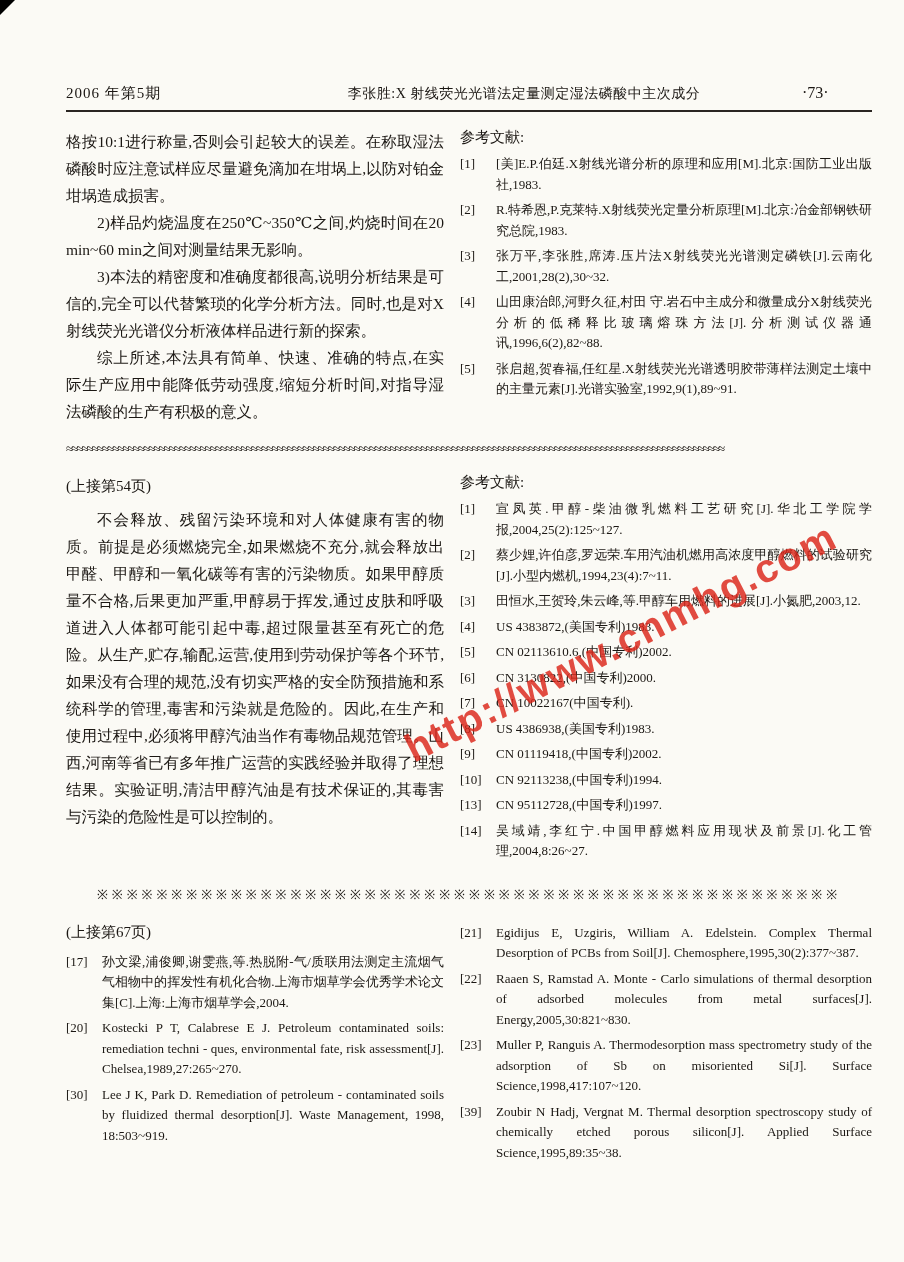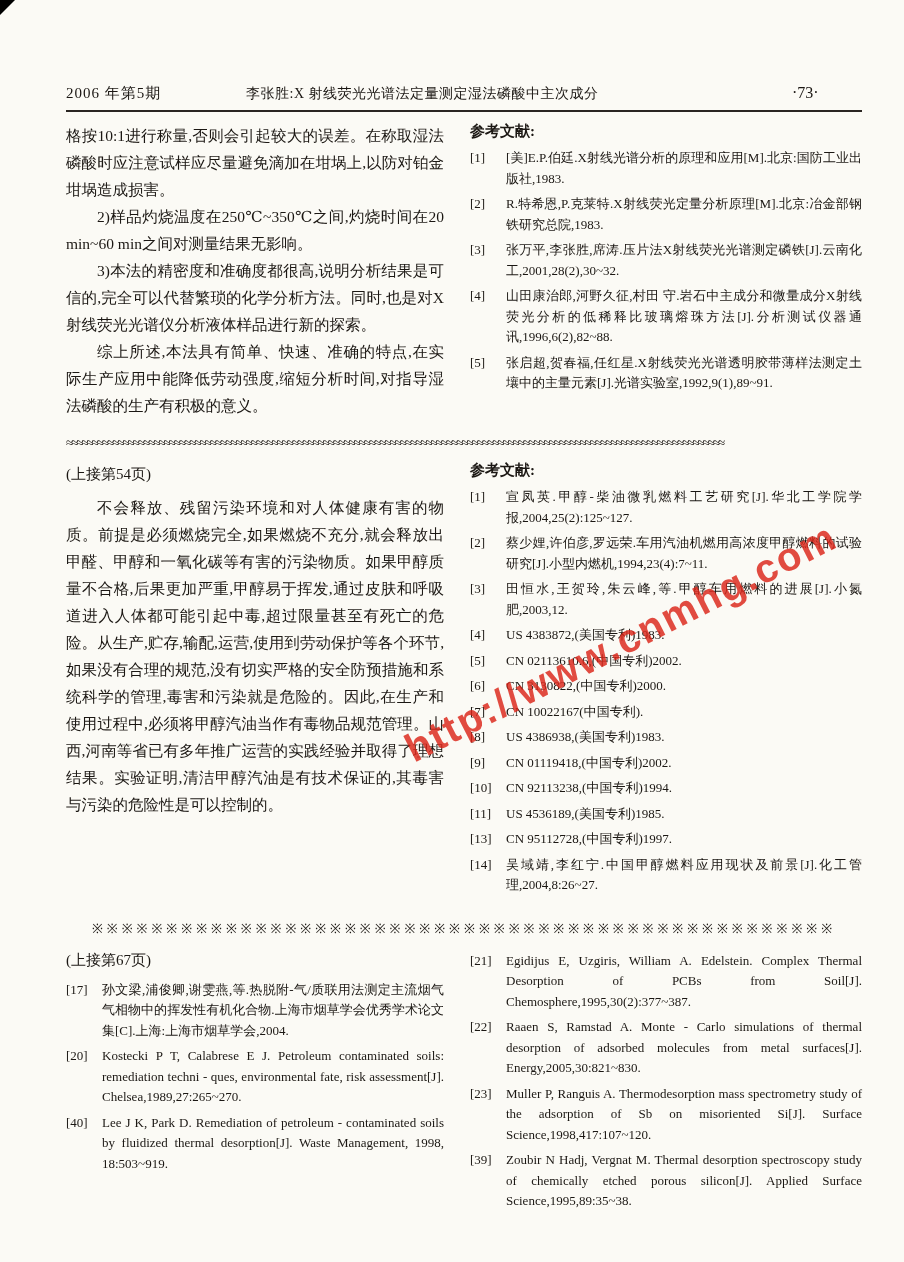--- a/index.html
+++ b/index.html
@@ -5,36 +5,36 @@
   html,body{margin:0;padding:0;background:#777;}
   .page{
     position:relative;
     width:904px;height:1262px;
     margin:0 auto;
     background:#fbfaf5;
     overflow:hidden;
     font-family:"Liberation Serif","DejaVu Serif",serif;
     color:#1b1713;
   }
-  .content{padding:84px 42px 0 66px;}
+  .content{padding:84px 32px 0 66px;}
   .header{display:flex;align-items:baseline;font-size:15px;}
   .header .issue{width:180px;letter-spacing:1px;}
-  .header .running{flex:1;text-align:left;font-size:14px;letter-spacing:.5px;}
+  .header .running{flex:1;text-align:center;font-size:14px;letter-spacing:.5px;}
   .header .pageno{width:70px;font-size:16px;}
   .rule{border-top:2px solid #2a2522;margin-top:7px;}
-  .cols{display:flex;gap:26px;margin-top:10px;}
+  .cols{display:flex;gap:16px;margin-top:16px;}
   .col-l{width:378px;}
   .col-r{flex:1;min-width:0;}
   .body-text p{
     margin:0;
     font-size:15.5px;line-height:27px;
     text-align:justify;text-indent:2em;
   }
   .body-text p.cont{text-indent:0;}
-  .refs-heading{font-weight:bold;font-size:15px;margin:0 0 7px 0;}
+  .refs-heading{font-weight:normal;font-size:15px;margin:0 0 7px 0;}
   .ref{display:flex;font-size:13px;line-height:20.5px;margin-bottom:5px;text-align:justify;}
   .ref-label{width:36px;flex-shrink:0;}
   .ref-text{flex:1;min-width:0;}
   .divider{white-space:nowrap;overflow:hidden;color:#201c18;}
   .divider.wavy{font-size:13px;letter-spacing:-2px;margin:16px 0 4px 0;}
   .divider.stars{font-size:13px;letter-spacing:4px;margin:18px 0 6px 0;text-align:center;}
   .cont-note{font-size:15px;margin:4px 0 10px 0;}
   .watermark{
     position:absolute;left:418px;top:726px;
     transform:rotate(-27deg);transform-origin:left bottom;
@@ -145,24 +145,20 @@
         </div>
         <div class="ref">
           <span class="ref-label">[9]</span>
           <span class="ref-text">CN 01119418,(中国专利)2002.</span>
         </div>
         <div class="ref">
           <span class="ref-label">[10]</span>
           <span class="ref-text">CN 92113238,(中国专利)1994.</span>
         </div>
         <div class="ref">
-          <span class="ref-label">[11]</span>
-          <span class="ref-text">US 4536189,(美国专利)1985.</span>
-        </div>
-        <div class="ref">
           <span class="ref-label">[13]</span>
           <span class="ref-text">CN 95112728,(中国专利)1997.</span>
         </div>
         <div class="ref">
           <span class="ref-label">[14]</span>
           <span class="ref-text">吴域靖,李红宁.中国甲醇燃料应用现状及前景[J].化工管理,2004,8:26~27.</span>
         </div>
       </div>
     </div>
 
@@ -173,21 +169,21 @@
         <div class="cont-note">(上接第67页)</div>
         <div class="ref">
           <span class="ref-label">[17]</span>
           <span class="ref-text">孙文梁,浦俊卿,谢雯燕,等.热脱附-气/质联用法测定主流烟气气相物中的挥发性有机化合物.上海市烟草学会优秀学术论文集[C].上海:上海市烟草学会,2004.</span>
         </div>
         <div class="ref">
           <span class="ref-label">[20]</span>
           <span class="ref-text">Kostecki P T, Calabrese E J. Petroleum contaminated soils: remediation techni - ques, environmental fate, risk assessment[J]. Chelsea,1989,27:265~270.</span>
         </div>
         <div class="ref">
-          <span class="ref-label">[40]</span>
+          <span class="ref-label">[30]</span>
           <span class="ref-text">Lee J K, Park D. Remediation of petroleum - contaminated soils by fluidized thermal desorption[J]. Waste Management, 1998, 18:503~919.</span>
         </div>
       </div>
       <div class="col-r">
         <div class="spacer-sm"></div>
         <div class="ref">
           <span class="ref-label">[21]</span>
           <span class="ref-text">Egidijus E, Uzgiris, William A. Edelstein. Complex Thermal Desorption of PCBs from Soil[J]. Chemosphere,1995,30(2):377~387.</span>
         </div>
         <div class="ref">

